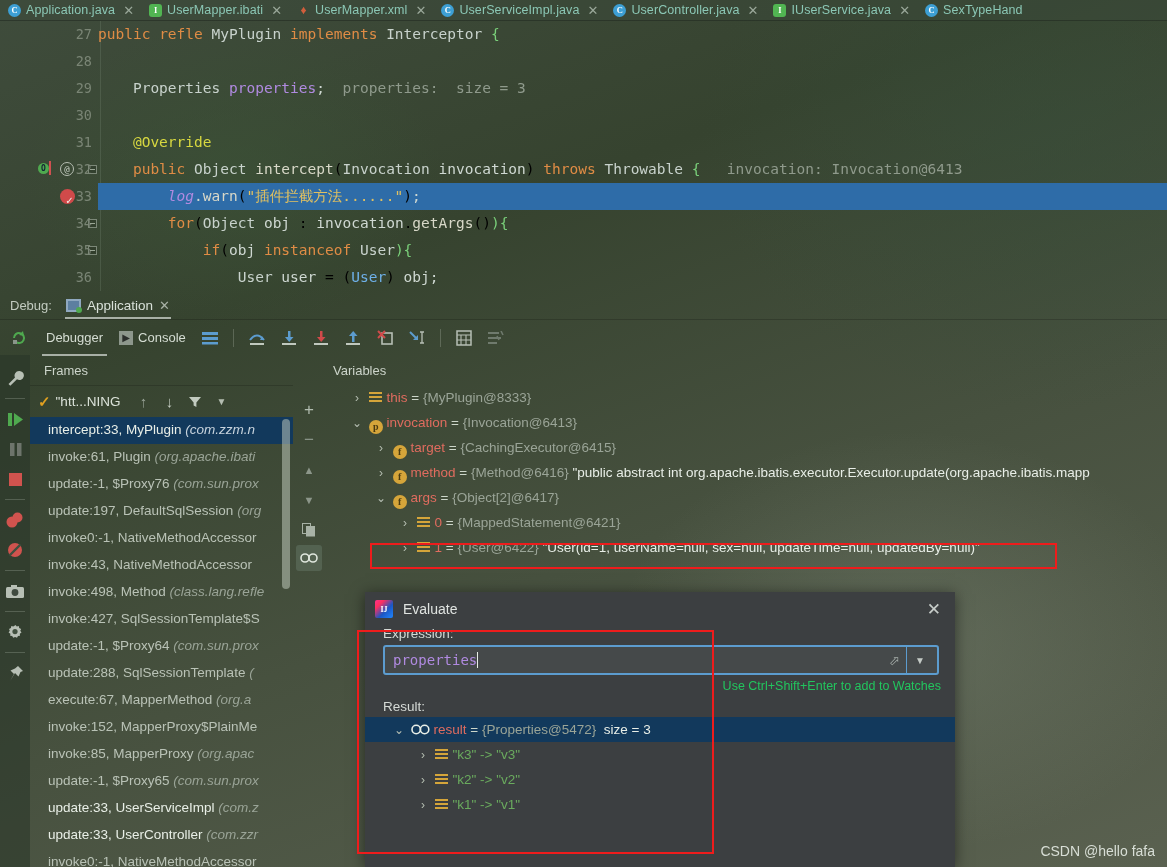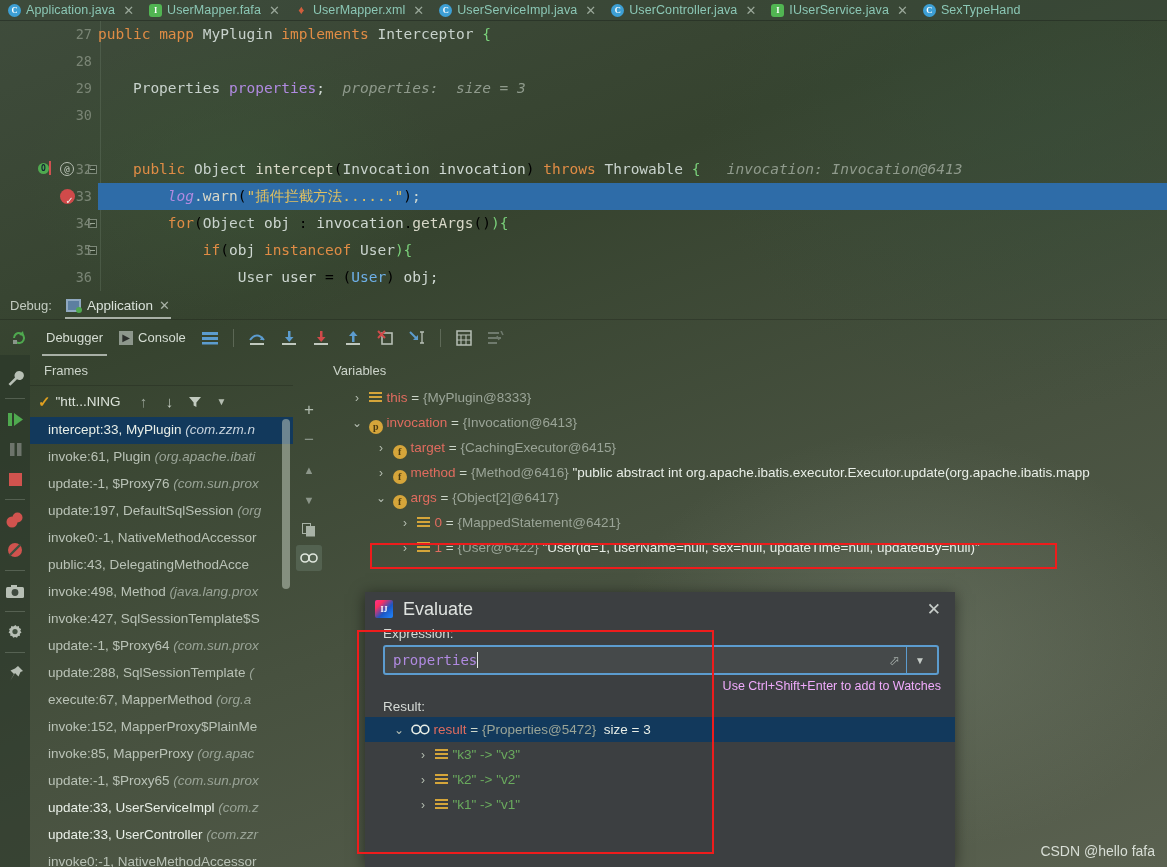--- a/index.html
+++ b/index.html
@@ -50,21 +50,21 @@
   .hl-row { position: absolute; left: 98px; right: 0; top: 0; height: 27px; background: #2e6ca8; }
   .kw { color: #e08c45; margin-top: 42px; }
   .cls { color: #c8d2cc; }
   .plain { color: #cfd8d2; }
   .fld { color: #b08ae0; }
   .mth { color: #d8d8c8; }
   .str { color: #e0c060; }
   .num { color: #6eb0e8; }
   .anno { color: #d8d840; }
   .brace1 { color: #7ad07a; }
-  .hintcmt { color: #8f9a8c; font-style: italic; }
+  .hintcmt { color: #8f9a8c; }
   .brk { position: absolute; left: 100px; top: 0; bottom: 0; width: 1px; background: rgba(110,125,105,.35); }
 
   
   .fold { position: absolute; width: 9px; height: 9px; border: 1px solid #7c8878; top: 9px;
           background: rgba(0,0,0,.12); }
   .fold:after { content:""; position:absolute; left:1px; top:3px; width:5px; height:1px; background:#9aa695; }
 
   
   #dbgheader { position: absolute; top: 291px; left: 0; width: 1167px; height: 28px;
                display: flex; align-items: center; gap: 10px; padding-left: 10px; }
@@ -131,56 +131,56 @@
                  text-align:center;line-height:14px; vertical-align:-3px;
                  font-family:"Liberation Serif", serif; }
 
   
   .redbox { position: absolute; border: 2px solid #ee1c1c; pointer-events: none; }
 
   
   #evaldlg { position: absolute; left: 365px; top: 592px; width: 590px; height: 275px;
              background: #3c3f41; box-shadow: 0 2px 14px rgba(0,0,0,.5); }
   #evalhdr { height: 34px; display: flex; align-items: center; padding: 0 10px; gap: 10px; }
-  #evalhdr .etitle { color: #dfe3e0; font-size: 18px; flex: 1; }
+  #evalhdr .etitle { color: #dfe3e0; font-size: 14px; flex: 1; }
   #evalhdr .eclose { color: #c6ccc8; font-size: 17px; padding: 0 4px; }
   .ijlogo { width: 18px; height: 18px; border-radius: 2px;
             background: linear-gradient(135deg, #ff318c 0%, #fe2f60 25%, #1b57c4 60%, #1f86ff 100%);
             display:flex;align-items:center;justify-content:center; }
   .ijlogo span { color:#fff; font-size:8px; font-weight:bold; font-family:"Liberation Serif",serif; }
   .elabel { color: #d5dad6; font-size: 13.5px; padding-left: 18px; }
   #exprfield { margin: 4px 16px 0 18px; height: 30px; background: #45494a;
                border: 2px solid #5c9ccf; border-radius: 3px; display: flex; align-items: center;
                padding: 0 4px 0 8px; }
   #exprfield .val { flex: 1; font-family: "DejaVu Sans Mono", monospace; font-size: 14px; color: #b08ae0; }
   #exprfield .caret { display:inline-block; width:1px; height:16px; background:#e8eee7; vertical-align:-3px;}
   .expandic { color: #a8b0ac; font-size: 13px; padding: 0 6px; }
   .dropsep { width: 1px; height: 26px; background: #5c9ccf; }
   .dropbtn { width: 26px; display: flex; align-items: center; justify-content: center; color: #c4cac6; font-size: 10px; }
-  #evalhint { text-align: right; color: #f0abfc; font-size: 12.5px; padding-right: 14px; margin-top: 4px; }
+  #evalhint { text-align: right; color: #22c55e; font-size: 12.5px; padding-right: 14px; margin-top: 4px; }
   #resultlabel { color: #d5dad6; font-size: 13.5px; padding-left: 18px; margin-top: 6px; }
   #resultlist { margin-top: 3px; }
   .rrow { height: 25px; line-height: 25px; white-space: nowrap; font-size: 13.5px; color: #cdd6ca; }
   .rrow.sel { background: #12395c; }
   .rstr { color: #6aab5e; }
 </style>
 </head>
 <body>
 
 <div id="root">
 
   <div id="tabbar">
     <div class="tab">
       <span class="ficon c">C</span>
       <span class="tname">Application.java</span>
       <span class="tclose">✕</span>
     </div>
     <div class="tab">
       <span class="ficon i">I</span>
-      <span class="tname">UserMapper.fafa</span>
+      <span class="tname">UserMapper.ibati</span>
       <span class="tclose">✕</span>
     </div>
     <div class="tab">
       <span class="ficon xml">♦</span>
       <span class="tname">UserMapper.xml</span>
       <span class="tclose">✕</span>
     </div>
     <div class="tab">
       <span class="ficon c">C</span>
       <span class="tname">UserServiceImpl.java</span>
@@ -200,36 +200,40 @@
       <span class="ficon c">C</span>
       <span class="tname">SexTypeHand</span>
     </div>
   </div>
 
   <div id="editor">
     <div class="brk" style="top:0;height:270px;"></div>
 
     <div class="cline" style="top:0;position:absolute;width:100%;">
       <span class="gutter">27</span>
-      <span class="code"><span class="kw">public</span> <span class="kw">mapp</span> <span class="cls">MyPlugin</span> <span class="kw">implements</span> <span class="cls">Interceptor</span> <span class="brace1">{</span></span>
+      <span class="code"><span class="kw">public</span> <span class="kw">refle</span> <span class="cls">MyPlugin</span> <span class="kw">implements</span> <span class="cls">Interceptor</span> <span class="brace1">{</span></span>
     </div>
 
     <div class="cline" style="top:27px;position:absolute;width:100%;">
       <span class="gutter">28</span>
     </div>
 
     <div class="cline" style="top:54px;position:absolute;width:100%;">
       <span class="gutter">29</span>
       <span class="code">    <span class="cls">Properties</span> <span class="fld">properties</span><span class="plain">;</span>  <span class="hintcmt">properties:  size = 3</span></span>
     </div>
 
     <div class="cline" style="top:81px;position:absolute;width:100%;">
       <span class="gutter">30</span>
     </div>
 
+    <div class="cline" style="top:108px;position:absolute;width:100%;">
+      <span class="gutter">31</span>
+      <span class="code">    <span class="anno">@Override</span></span>
+    </div>
 
     <div class="cline" style="top:135px;position:absolute;width:100%;">
       <span class="gutter">32</span>
       <span class="gutter-icons">
         <span style="position:absolute;left:10px;top:7px;width:11px;height:11px;border-radius:50%;background:#4fa94f;color:#123;font-size:8px;text-align:center;line-height:11px;font-weight:bold;">O</span>
         <span style="position:absolute;left:21px;top:5px;width:2px;height:14px;background:#d05050;"></span>
         <span style="position:absolute;left:32px;top:6px;width:14px;height:14px;border:1.5px solid #b6beb2;border-radius:50%;color:#c9d1c6;font-size:9px;text-align:center;line-height:12px;">@</span>
         <span class="fold" style="left:60px;"></span>
       </span>
       <span class="code">    <span class="kw">public</span> <span class="cls">Object</span> <span class="mth">intercept</span>(<span class="cls">Invocation</span> <span class="plain">invocation</span>) <span class="kw">throws</span> <span class="cls">Throwable</span> <span class="brace1">{</span>   <span class="hintcmt">invocation: Invocation@6413</span></span>
@@ -434,22 +438,22 @@
             </svg>
         </span>
         <span class="ctrlic" style="color:#b4bdb1;font-size:10px;">▼</span>
       </div>
       <div id="frameslist">
         <div class="frow sel"><span>intercept:33, MyPlugin </span><i>(com.zzm.n</i></div>
         <div class="frow"><span>invoke:61, Plugin </span><i>(org.apache.ibati</i></div>
         <div class="frow"><span>update:-1, $Proxy76 </span><i>(com.sun.prox</i></div>
         <div class="frow"><span>update:197, DefaultSqlSession </span><i>(org</i></div>
         <div class="frow"><span>invoke0:-1, NativeMethodAccessor</span><i></i></div>
-        <div class="frow"><span>public:43, DelegatingMethodAcce</span><i></i></div>
-        <div class="frow"><span>invoke:498, Method </span><i>(java.lang.prox</i></div>
+        <div class="frow"><span>invoke:43, NativeMethodAccessor</span><i></i></div>
+        <div class="frow"><span>invoke:498, Method </span><i>(class.lang.refle</i></div>
         <div class="frow"><span>invoke:427, SqlSessionTemplate$S</span><i></i></div>
         <div class="frow"><span>update:-1, $Proxy64 </span><i>(com.sun.prox</i></div>
         <div class="frow"><span>update:288, SqlSessionTemplate </span><i>(</i></div>
         <div class="frow"><span>execute:67, MapperMethod </span><i>(org.a</i></div>
         <div class="frow"><span>invoke:152, MapperProxy$PlainMe</span><i></i></div>
         <div class="frow"><span>invoke:85, MapperProxy </span><i>(org.apac</i></div>
         <div class="frow"><span>update:-1, $Proxy65 </span><i>(com.sun.prox</i></div>
         <div class="frow bold"><span>update:33, UserServiceImpl </span><i>(com.z</i></div>
         <div class="frow bold"><span>update:33, UserController </span><i>(com.zzr</i></div>
         <div class="frow"><span>invoke0:-1, NativeMethodAccessor</span><i></i></div>

